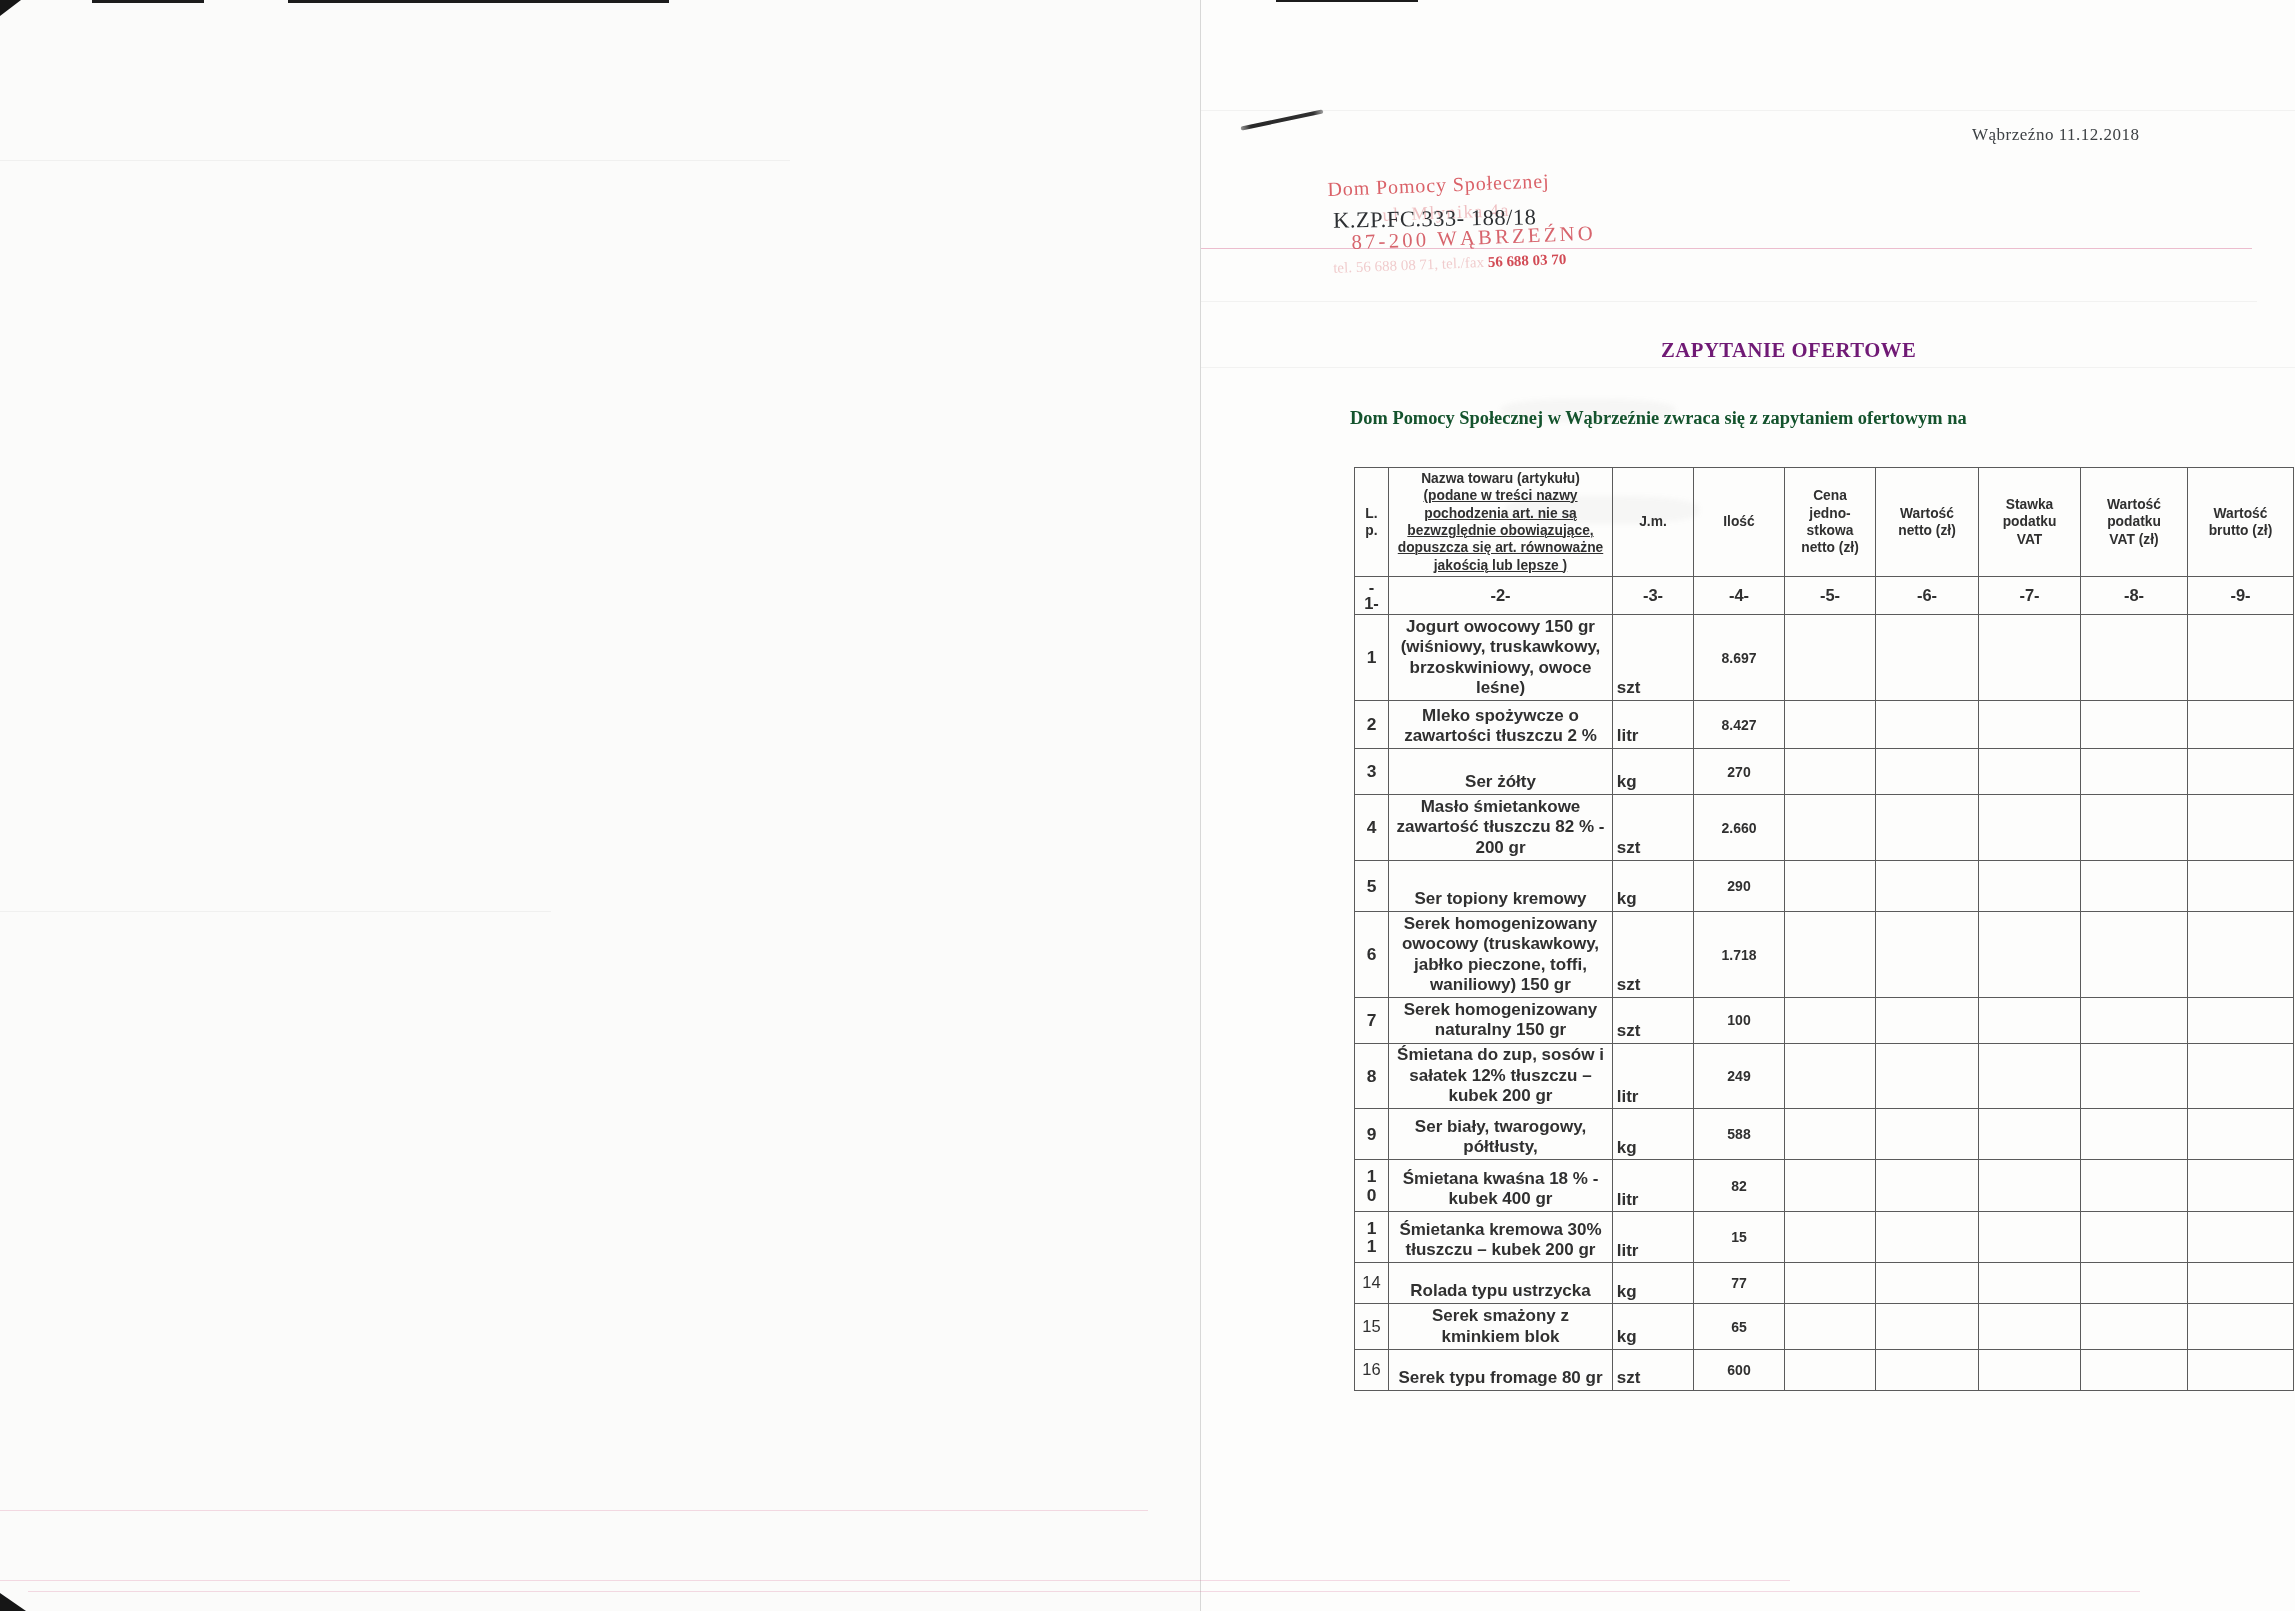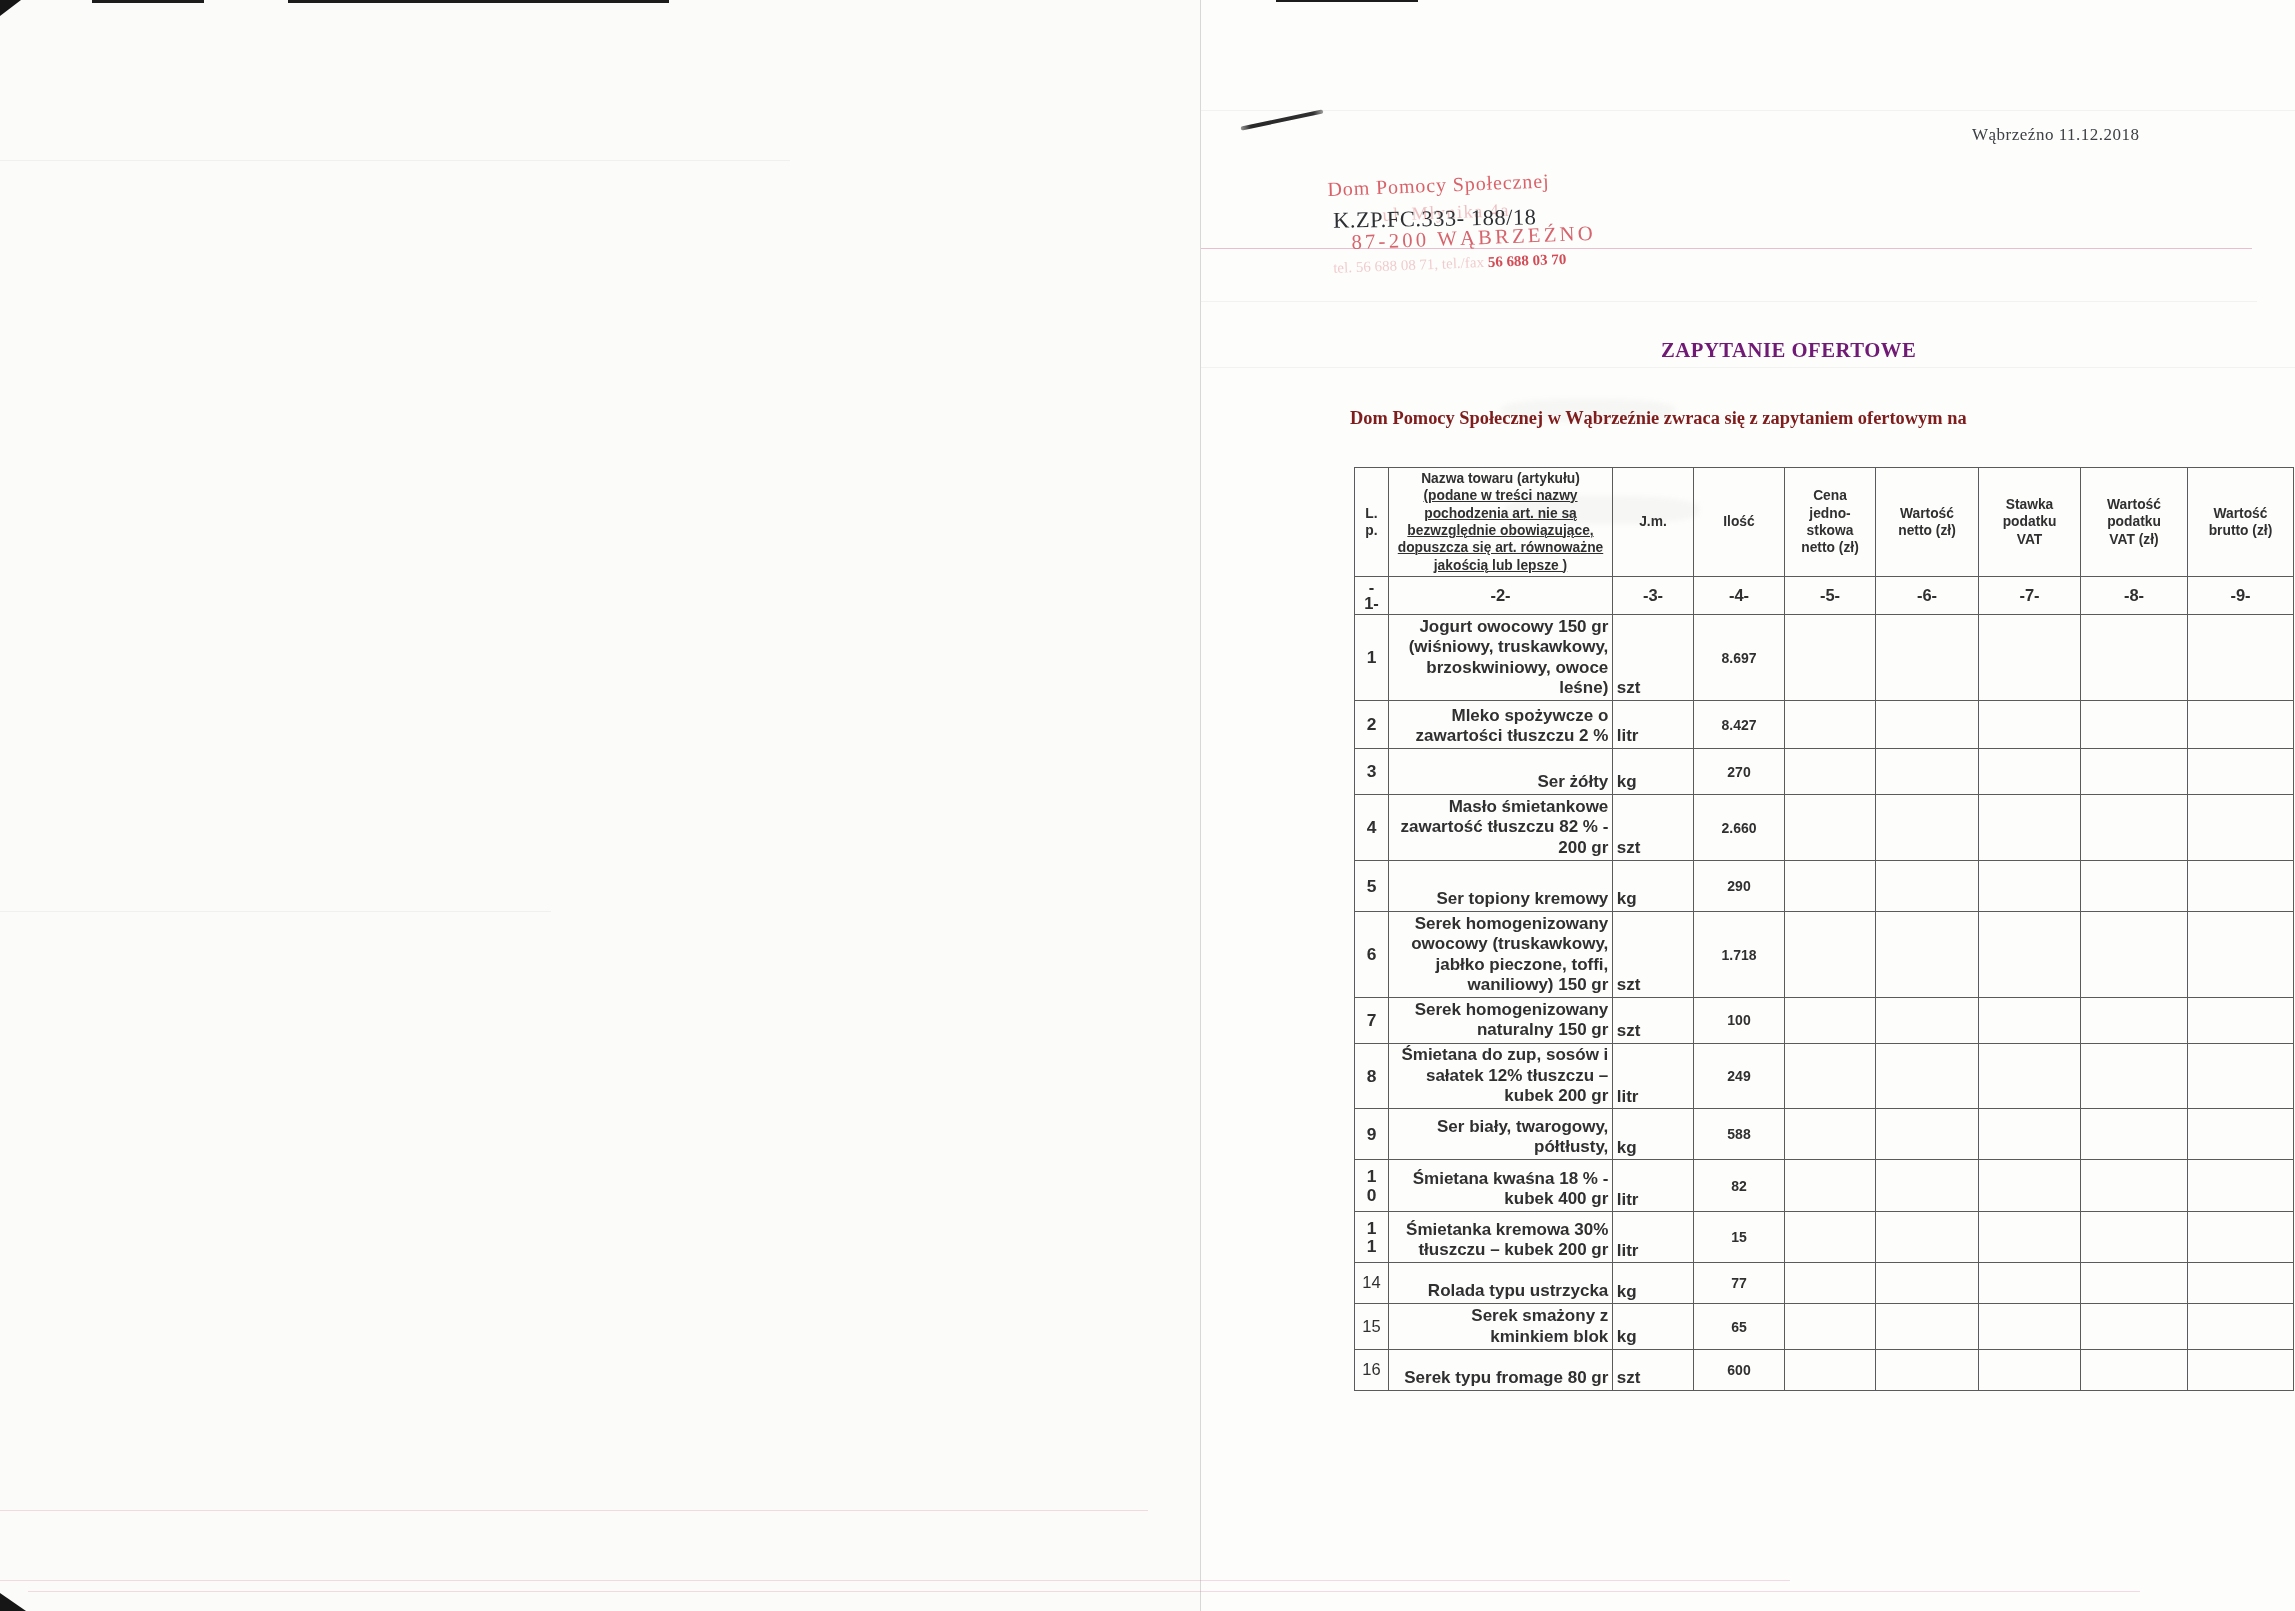--- a/index.html
+++ b/index.html
@@ -42,21 +42,21 @@
   .ref-number{
     position:absolute;left:1333px;top:206px;font-size:22.5px;color:#2d3033;letter-spacing:0.5px;
     transform:rotate(-1deg);white-space:nowrap;
   }
   .doc-title{
     position:absolute;left:1661px;top:339px;font-size:20.7px;font-weight:700;color:#701a75;
     letter-spacing:0.5px;white-space:nowrap;
   }
   .intro{
     position:absolute;left:1340px;top:390px;width:799px;
-    font-size:18.4px;font-weight:700;color:#7f1d1d;line-height:1.17;
+    font-size:18.4px;font-weight:700;color:#14532d;line-height:1.17;
   }
   .intro .l1{display:block;text-indent:10px;}
   .intro .l2{display:block;}
   
   table.offer{
     position:absolute;left:1354px;top:467px;width:937px;
     border-collapse:collapse;table-layout:fixed;
     font-family:"Liberation Sans", sans-serif;color:#303030;
   }
   table.offer td, table.offer th{
@@ -73,21 +73,21 @@
     line-height:1.02;
   }
   tbody td{vertical-align:bottom;}
   td.c-lp{
     text-align:center;vertical-align:middle;font-size:17.4px;line-height:1.08;white-space:pre-line;
     padding:0.9px 0.9px;
   }
   tbody tr:nth-child(-n+11) td.c-lp{font-weight:700;}
   tbody tr:nth-child(n+12) td.c-lp{font-weight:400;font-size:16.5px;vertical-align:middle;}
   td.c-name{
-    font-size:17px;font-weight:700;line-height:1.2;text-align:right;
+    font-size:17px;font-weight:700;line-height:1.2;text-align:center;
     padding:2.8px 5.5px 4.6px 6.4px;
     margin-left:28px;
   }
   td.c-jm{font-size:17px;font-weight:700;padding:0 0 4.6px 12px;}
   td.c-qty{font-size:14px;font-weight:700;text-align:center;vertical-align:middle;}
   
   tbody tr:nth-child(1){height:79px;}
   tbody tr:nth-child(2){height:48px;}
   tbody tr:nth-child(3){height:46px;}
   tbody tr:nth-child(4){height:51px;}

